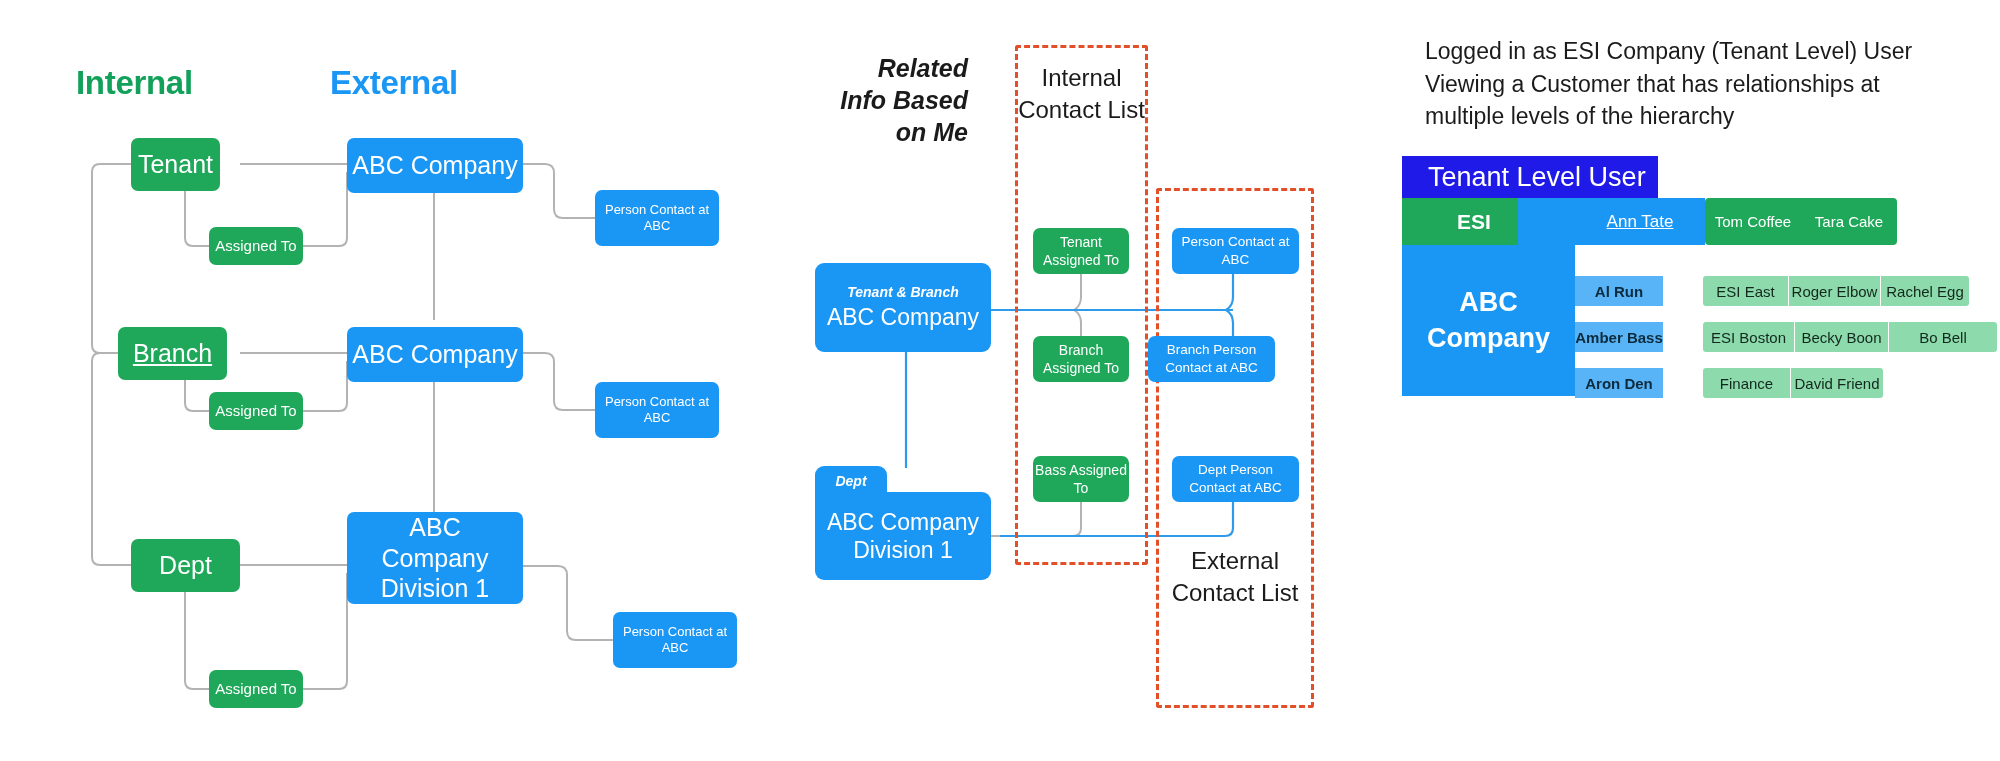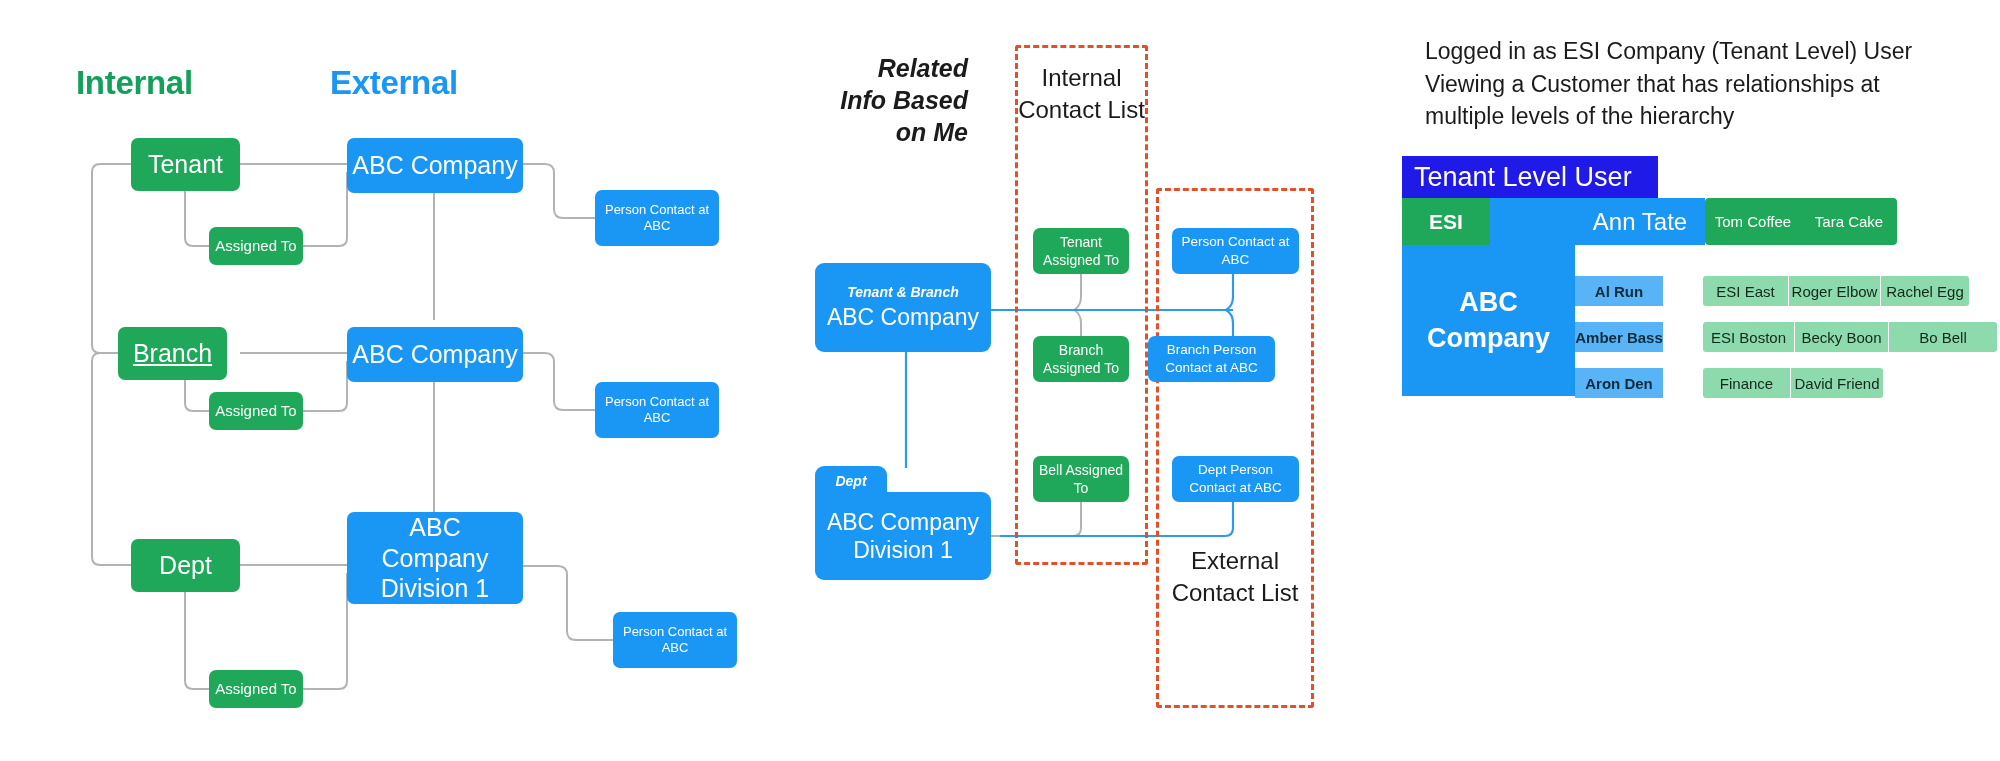--- a/index.html
+++ b/index.html
@@ -93,54 +93,56 @@
     line-height: 1.42;
     width: 520px;
   }
   .tl-user {
     position: absolute;
     background: #1f1ae8;
     color: #ffffff;
     font-size: 27px;
     display: flex;
     align-items: center;
-    padding-left: 12px;
+    padding-left: 26px;
     box-sizing: border-box;
   }
   .esi-badge {
     position: absolute;
     background: #1fa85a;
     color: #ffffff;
     font-size: 21px;
     font-weight: bold;
     display: flex;
     align-items: center;
     justify-content: center;
+    padding-left: 28px;
   }
   .abc-block {
     position: absolute;
     background: #1a96f5;
     color: #ffffff;
     font-size: 27px;
     font-weight: bold;
     text-align: center;
     display: flex;
     flex-direction: column;
     align-items: center;
     justify-content: center;
     line-height: 1.35;
   }
   .ann-cell {
     position: absolute;
     background: #1a96f5;
     color: #ffffff;
-    font-size: 24px;
-    display: flex;
-    align-items: center;
-    justify-content: center;
+    font-size: 17px;
+    display: flex;
+    align-items: center;
+    justify-content: center;
+    text-decoration: underline;
   }
   .green-strip {
     position: absolute;
     background: #1fa85a;
     color: #ffffff;
     display: flex;
     align-items: center;
     border-radius: 4px;
   }
   .green-strip span {
@@ -230,21 +232,21 @@
       <path d="M906,352 V468"></path>
 
       <path d="M1233,502 V528 Q1233,536 1225,536 H1081"></path>
       <path d="M1081,536 H1000"></path>
     </g>
   </svg>
 
   <div class="hdr hdr-internal" style="left:76px; top:64px;">Internal</div>
   <div class="hdr hdr-external" style="left:330px; top:64px;">External</div>
 
-  <div class="node green lvl-label" style="left:131px; top:138px; width:109px; height:53px;">Tenant</div>
+  <div class="node green lvl-label" style="left:131px; top:138px; width:89px; height:53px;">Tenant</div>
   <div class="node green assigned" style="left:209px; top:227px; width:94px; height:38px;">Assigned To</div>
   <div class="node blue co-name" style="left:347px; top:138px; width:176px; height:55px;">ABC Company</div>
   <div class="node blue person-sm" style="left:595px; top:190px; width:124px; height:56px; padding:0 8px;">Person Contact at ABC</div>
 
   <div class="node green lvl-label" style="left:118px; top:327px; width:109px; height:53px;text-decoration:underline;">Branch</div>
   <div class="node green assigned" style="left:209px; top:392px; width:94px; height:38px;">Assigned To</div>
   <div class="node blue co-name" style="left:347px; top:327px; width:176px; height:55px;">ABC Company</div>
   <div class="node blue person-sm" style="left:595px; top:382px; width:124px; height:56px; padding:0 8px;">Person Contact at ABC</div>
 
   <div class="node green lvl-label" style="left:131px; top:539px; width:109px; height:53px;">Dept</div>
@@ -265,21 +267,21 @@
     <div class="mid-main">ABC Company</div>
   </div>
 
   <div class="abs blue" style="left:815px; top:466px; width:72px; height:30px; border-radius:9px 9px 0 0;">
     <div style="color:#fff; font-size:14px; font-style:italic; font-weight:bold; text-align:center; line-height:30px;">Dept</div>
   </div>
   <div class="node blue mid-main" style="left:815px; top:492px; width:176px; height:88px; border-radius:0 9px 9px 9px; padding:0 8px;">ABC Company Division 1</div>
 
   <div class="node green chip" style="left:1033px; top:228px; width:96px; height:46px;">Tenant Assigned To</div>
   <div class="node green chip" style="left:1033px; top:336px; width:96px; height:46px;">Branch Assigned To</div>
-  <div class="node green chip" style="left:1033px; top:456px; width:96px; height:46px;">Bell Assigned To</div>
+  <div class="node green chip" style="left:1033px; top:456px; width:96px; height:46px;">Bass Assigned To</div>
 
   <div class="node blue chip-blue" style="left:1172px; top:228px; width:127px; height:46px; padding:0 6px;">Person Contact at ABC</div>
   <div class="node blue chip-blue" style="left:1148px; top:336px; width:127px; height:46px; padding:0 6px;">Branch Person Contact at ABC</div>
   <div class="node blue chip-blue" style="left:1172px; top:456px; width:127px; height:46px; padding:0 6px;">Dept Person Contact at ABC</div>
 
   <div class="desc" style="left:1400px; top:35px;margin-left:25px;">Logged in as ESI Company (Tenant Level) User Viewing a Customer that has relationships at multiple levels of the hierarchy</div>
 
   <div class="tl-user" style="left:1402px; top:156px; width:256px; height:42px;">Tenant Level User</div>
 
   <div class="abc-block" style="left:1402px; top:198px; width:173px; height:198px; padding-top:46px; box-sizing:border-box;">

